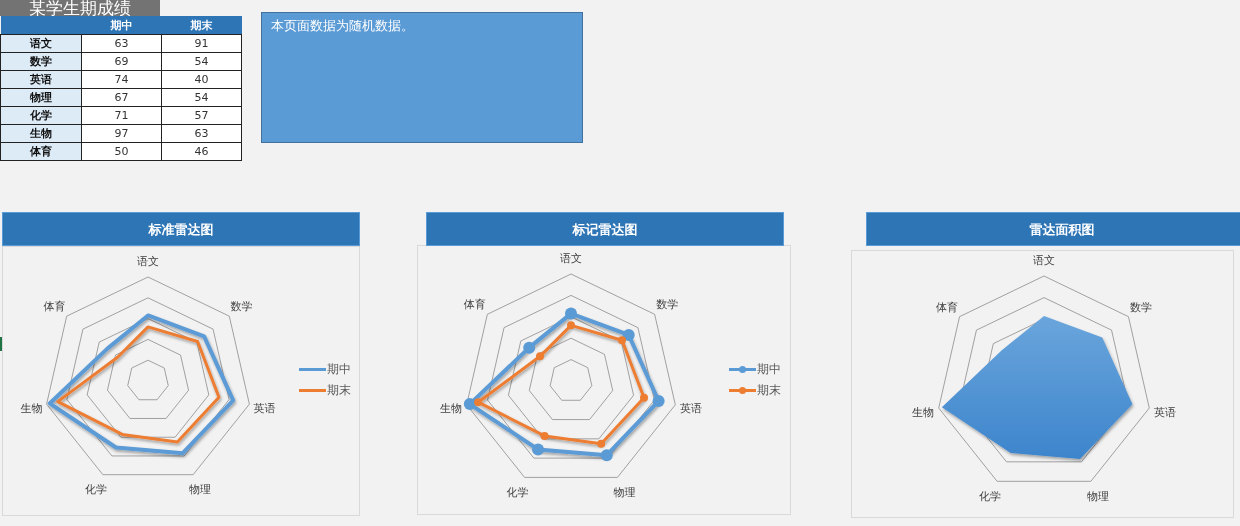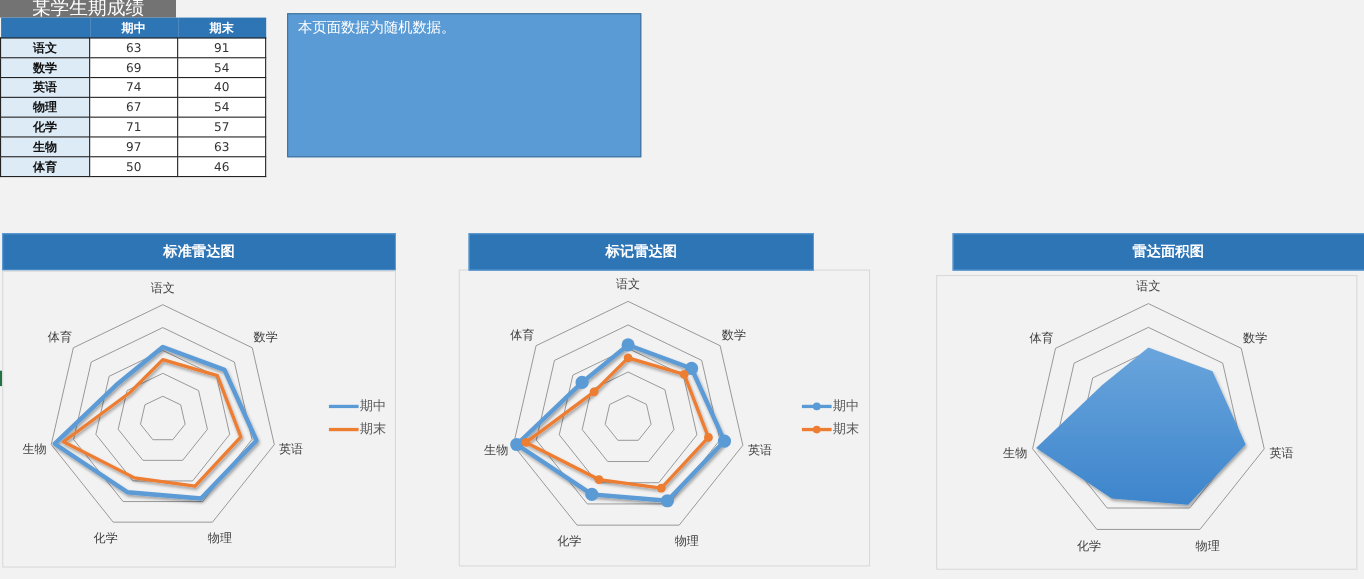--- a/index.html
+++ b/index.html
@@ -174,21 +174,21 @@
         <span>期中</span>
       </div>
     <div class="legend-item">
         <span class="legend-line" style="background:#ed7d31">
           <span class="legend-dot" style="background:#ed7d31"></span>
         </span>
         <span>期末</span>
       </div>
   </div>
 </div>
-<div class="chart-title" style="left:426px; top:212px; width:314px;">标记雷达图</div>
+<div class="chart-title" style="left:426px; top:212px; width:358px;">标记雷达图</div>
 
 <div class="chart-title" style="left:866px; top:212px; width:392px;">雷达面积图</div>
 <div class="chart-box" style="left:851px; top:250px; width:383px; height:268px;">
   <svg class="radar" width="383" height="268">
       <defs>
         <filter id="sh2" x="-20%" y="-20%" width="140%" height="140%">
           <feDropShadow dx="1" dy="2" stdDeviation="1.5" flood-color="#000" flood-opacity="0.35"></feDropShadow>
         </filter>
         <linearGradient id="gr2" x1="0" y1="0" x2="0" y2="1">
           <stop offset="0" stop-color="#6aa5dc"></stop>

